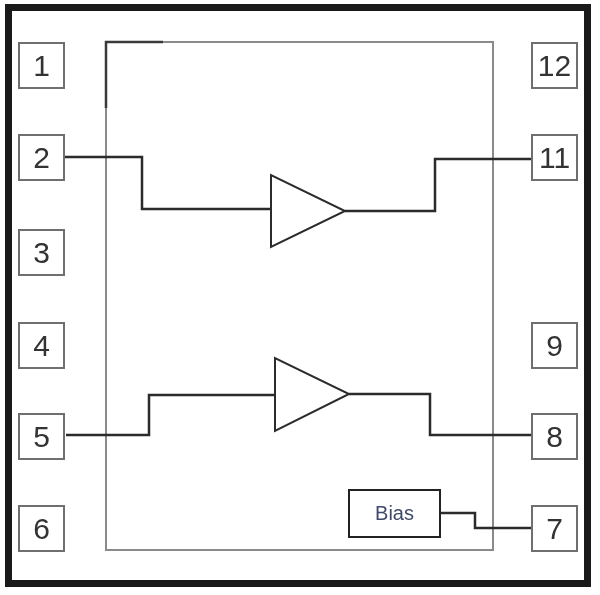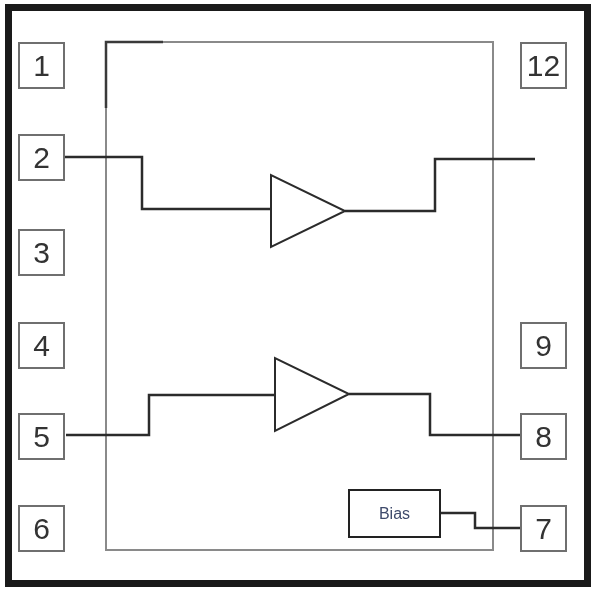--- a/index.html
+++ b/index.html
@@ -46,41 +46,41 @@
     box-sizing: border-box;
     background: #ffffff;
     display: flex;
     align-items: center;
     justify-content: center;
     font-size: 30px;
     color: #333333;
     line-height: 1;
   }
   .pin-left  { left: 18px; }
-  .pin-right { left: 520px; }
+  .pin-right { left: 531px; }
   .row-0 { top: 42px; }
   .row-1 { top: 134px; }
   .row-2 { top: 229px; }
   .row-3 { top: 322px; }
   .row-4 { top: 413px; }
   .row-5 { top: 505px; }
   
   .bias-box {
     position: absolute;
     left: 348px;
     top: 489px;
     width: 93px;
     height: 49px;
     border: 2px solid #222222;
     box-sizing: border-box;
     background: #ffffff;
     display: flex;
     align-items: center;
     justify-content: center;
-    font-size: 16px;
+    font-size: 20px;
     color: #3e4a6b;
   }
   .wires-svg {
     position: absolute;
     left: 0;
     top: 0;
     width: 600px;
     height: 595px;
     pointer-events: none;
   }
@@ -127,20 +127,23 @@
   <div class="pin pin-left row-4">
     <span>5</span>
   </div>
   <div class="pin pin-left row-5">
     <span>6</span>
   </div>
 
   <div class="pin pin-right row-0">
     <span>12</span>
   </div>
+  <div class="pin pin-right row-1">
+    <span>11</span>
+  </div>
   <div class="pin pin-right row-3">
     <span>9</span>
   </div>
   <div class="pin pin-right row-4">
     <span>8</span>
   </div>
   <div class="pin pin-right row-5">
     <span>7</span>
   </div>
 

